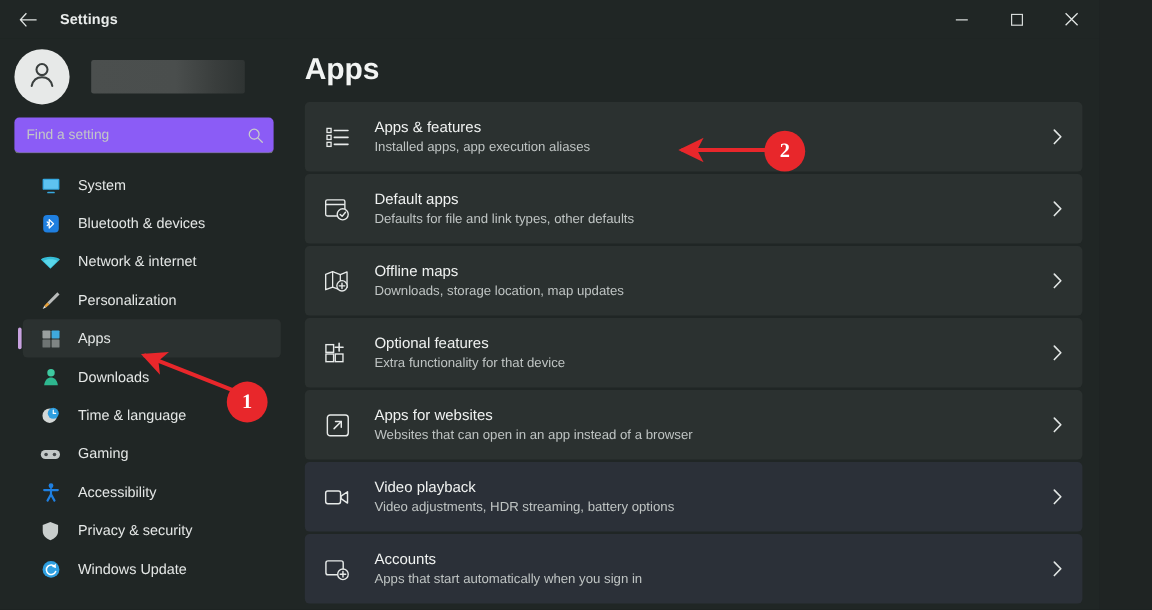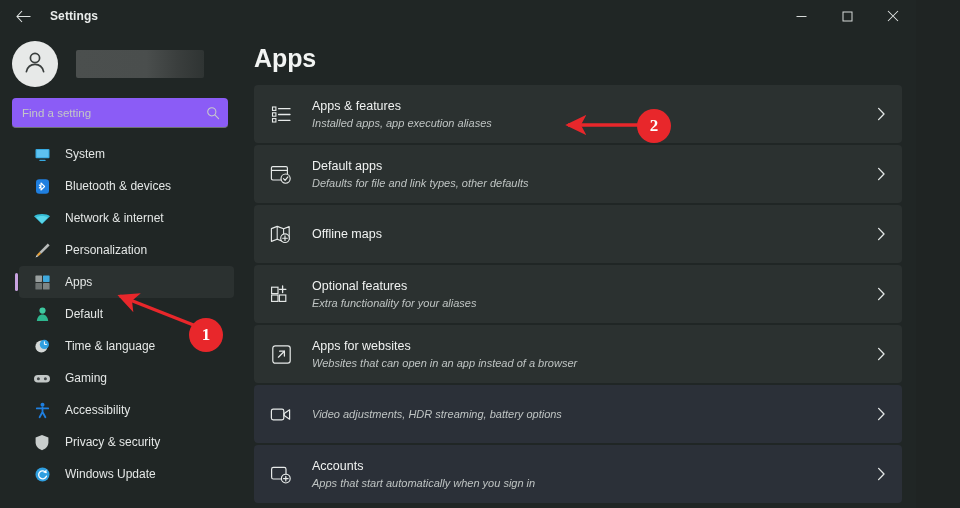--- a/index.html
+++ b/index.html
@@ -170,21 +170,20 @@
   .card-title {
     font-size: 12.5px;
     color: #f0f2f1;
     line-height: 1.35;
   }
   .card-sub {
     font-size: 11px;
     color: #bfc4c3;
     line-height: 1.35;
     margin-top: 1px;
-    font-style: italic;
   }
   .card-chev { flex: 0 0 auto; display: flex; }
 
   
   .anno { position: absolute; pointer-events: none; }
   .badge {
     position: absolute;
     width: 34px; height: 34px;
     border-radius: 50%;
     background: #e8272b;
@@ -323,21 +322,21 @@
           <span class="nav-label">Apps</span>
         </div>
 
         <div class="nav-item">
           <span class="nav-ico">
             <svg width="17" height="17" viewBox="0 0 17 17">
               <circle cx="8.5" cy="4.6" r="3.1" fill="#3ec9a0"></circle>
               <path d="M2.8 15 C3.4 10.6 5.8 8.6 8.5 8.6 C11.2 8.6 13.6 10.6 14.2 15 Z" fill="#2eb78f"></path>
             </svg>
           </span>
-          <span class="nav-label">Default</span>
+          <span class="nav-label">Downloads</span>
         </div>
 
         <div class="nav-item">
           <span class="nav-ico">
             <svg width="17" height="17" viewBox="0 0 17 17">
               <circle cx="7.4" cy="8.4" r="6" fill="#d4d8d7"></circle>
               <circle cx="10.4" cy="6.4" r="4.6" fill="#2f9fe0"></circle>
               <path d="M10.4 3.8 V6.4 H12.4" stroke="#fff" stroke-width="1" fill="none" stroke-linecap="round"></path>
             </svg>
           </span>
@@ -437,40 +436,41 @@
           <span class="card-ico">
             <svg width="22" height="21" viewBox="0 0 22 21">
               <path d="M1.4 4.6 L7.2 2.4 L13.6 4.8 L19.2 2.6 V15.4 L13.6 17.6 L7.2 15.2 L1.4 17.4 Z" fill="none" stroke="#e7eae9" stroke-width="1.15" stroke-linejoin="round"></path>
               <path d="M7.2 2.4 V15.2 M13.6 4.8 V17.6" stroke="#e7eae9" stroke-width="1.05"></path>
               <circle cx="15" cy="14.2" r="4.3" fill="#2b3130" stroke="#e7eae9" stroke-width="1.1"></circle>
               <path d="M15 11.9 V16.5 M12.7 14.2 H17.3" stroke="#e7eae9" stroke-width="1.15" stroke-linecap="round"></path>
             </svg>
           </span>
           <div class="card-text">
             <div class="card-title">Offline maps</div>
+            <div class="card-sub">Downloads, storage location, map updates</div>
           </div>
           <span class="card-chev">
             <svg width="9" height="14" viewBox="0 0 9 14">
                 <path d="M1.6 1.4 L7 7 L1.6 12.6" fill="none" stroke="#e2e6e5" stroke-width="1.35" stroke-linecap="round" stroke-linejoin="round"></path>
               </svg>
           </span>
         </div>
 
         <div class="card">
           <span class="card-ico">
             <svg width="22" height="21" viewBox="0 0 22 21">
               <rect x="1.6" y="3.2" width="6.4" height="6.4" fill="none" stroke="#e7eae9" stroke-width="1.15"></rect>
               <rect x="1.6" y="11" width="6.4" height="6.4" fill="none" stroke="#e7eae9" stroke-width="1.15"></rect>
               <rect x="9.4" y="11" width="6.4" height="6.4" fill="none" stroke="#e7eae9" stroke-width="1.15"></rect>
               <path d="M12.6 2 V8.6 M9.3 5.3 H15.9" stroke="#e7eae9" stroke-width="1.3" stroke-linecap="round"></path>
             </svg>
           </span>
           <div class="card-text">
             <div class="card-title">Optional features</div>
-            <div class="card-sub">Extra functionality for your aliases</div>
+            <div class="card-sub">Extra functionality for that device</div>
           </div>
           <span class="card-chev">
             <svg width="9" height="14" viewBox="0 0 9 14">
                 <path d="M1.6 1.4 L7 7 L1.6 12.6" fill="none" stroke="#e2e6e5" stroke-width="1.35" stroke-linecap="round" stroke-linejoin="round"></path>
               </svg>
           </span>
         </div>
 
         <div class="card">
           <span class="card-ico">
@@ -492,20 +492,21 @@
         </div>
 
         <div class="card tinted">
           <span class="card-ico">
             <svg width="22" height="21" viewBox="0 0 22 21">
               <rect x="1.4" y="5.2" width="12.4" height="10.6" rx="1.8" fill="none" stroke="#e7eae9" stroke-width="1.2"></rect>
               <path d="M14.2 9.4 L19.6 5.8 V15.2 L14.2 11.6 Z" fill="none" stroke="#e7eae9" stroke-width="1.2" stroke-linejoin="round"></path>
             </svg>
           </span>
           <div class="card-text">
+            <div class="card-title">Video playback</div>
             <div class="card-sub">Video adjustments, HDR streaming, battery options</div>
           </div>
           <span class="card-chev">
             <svg width="9" height="14" viewBox="0 0 9 14">
                 <path d="M1.6 1.4 L7 7 L1.6 12.6" fill="none" stroke="#e2e6e5" stroke-width="1.35" stroke-linecap="round" stroke-linejoin="round"></path>
               </svg>
           </span>
         </div>
 
         <div class="card tinted">

